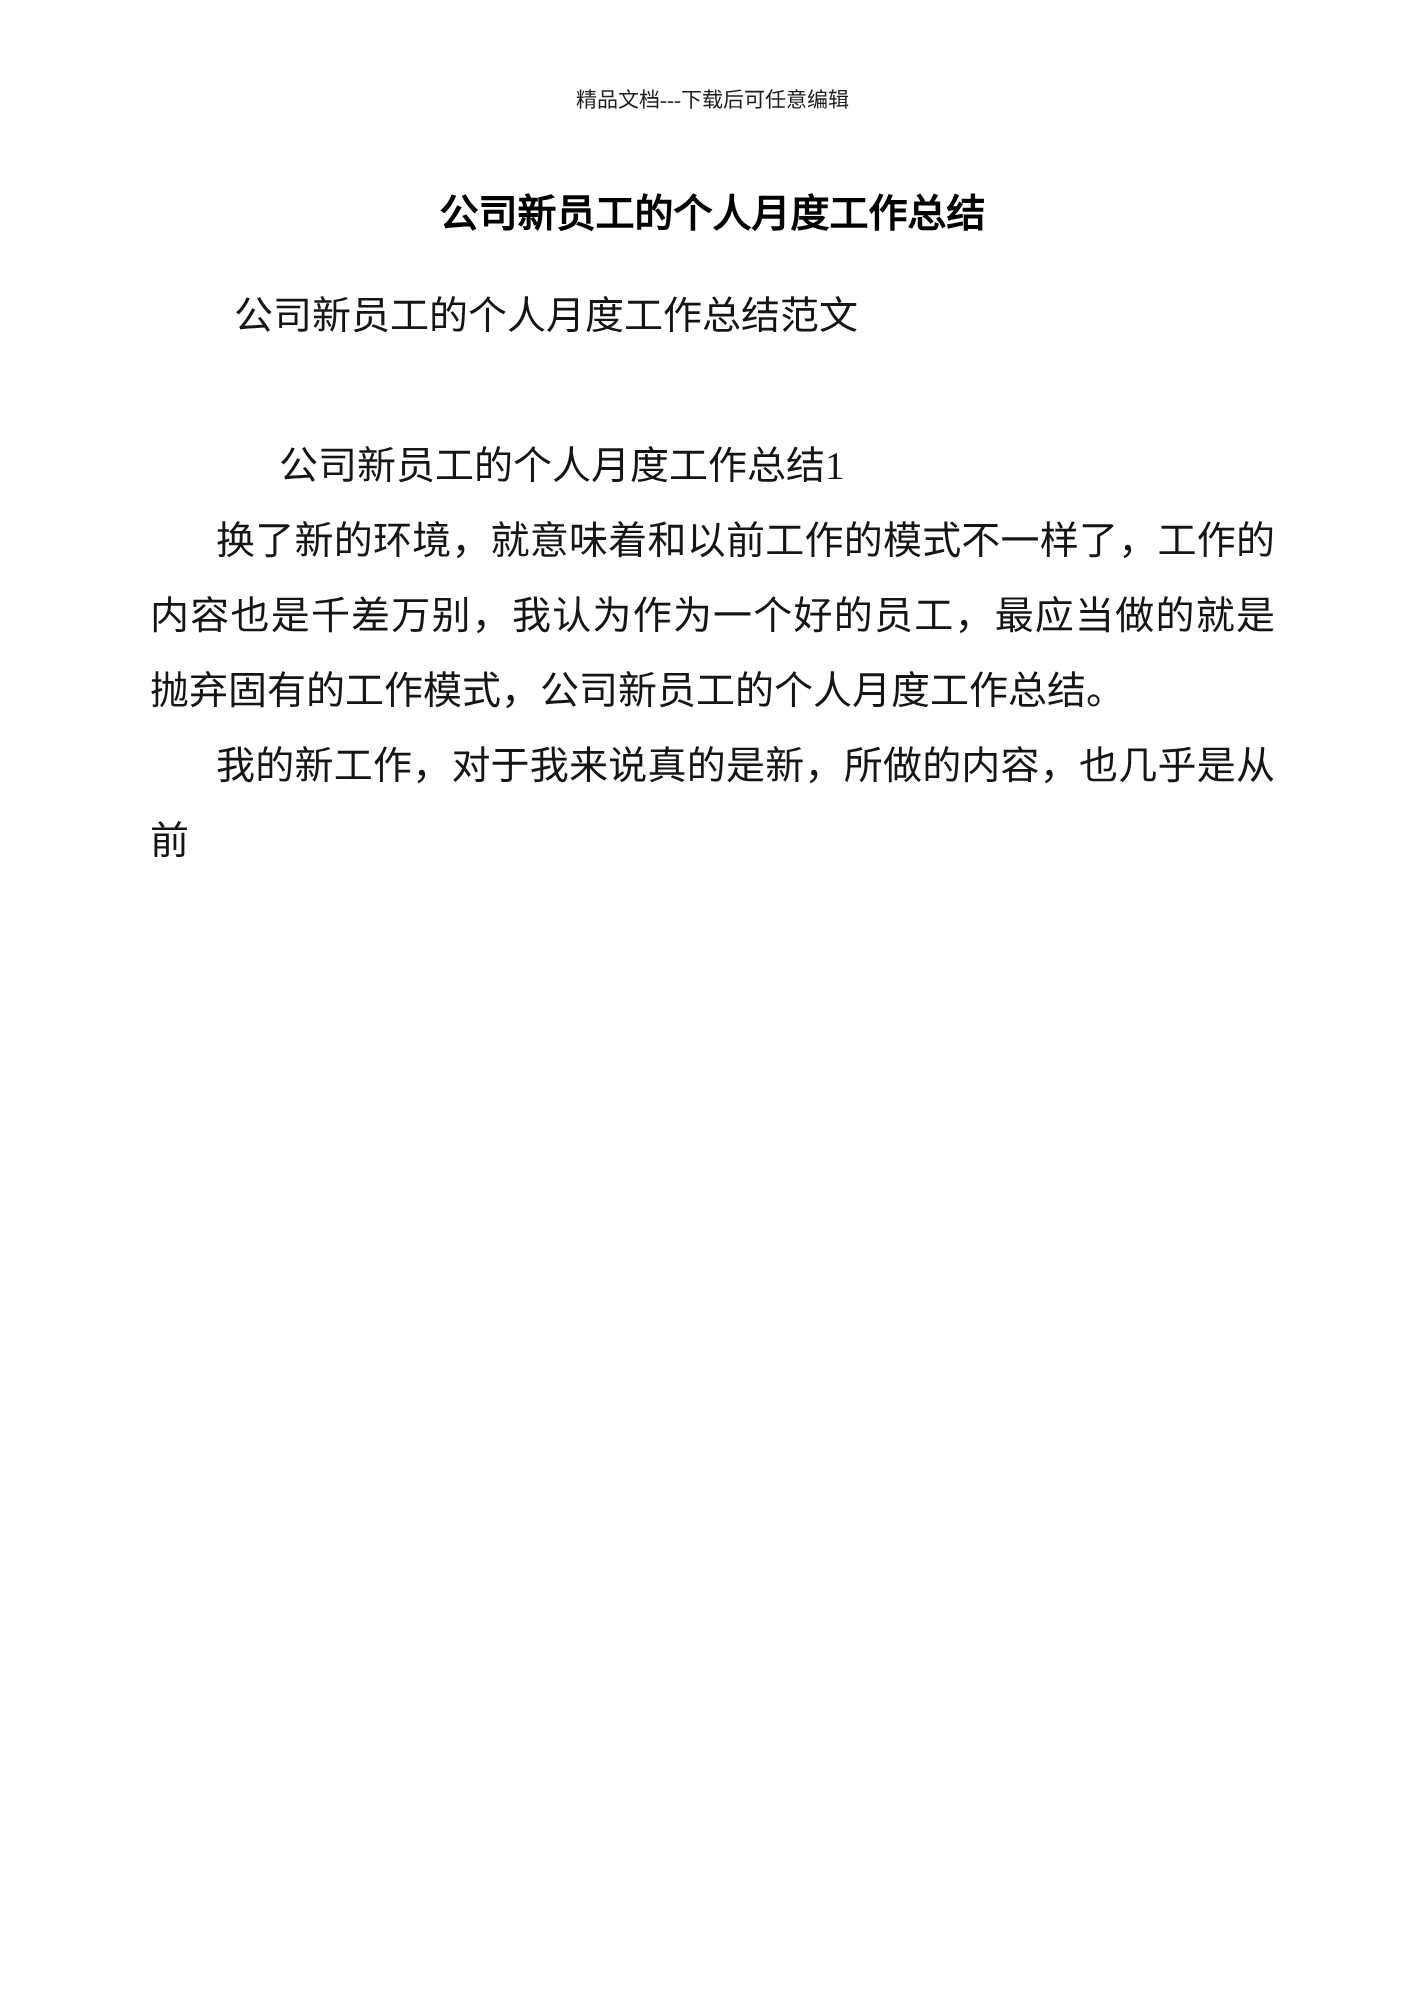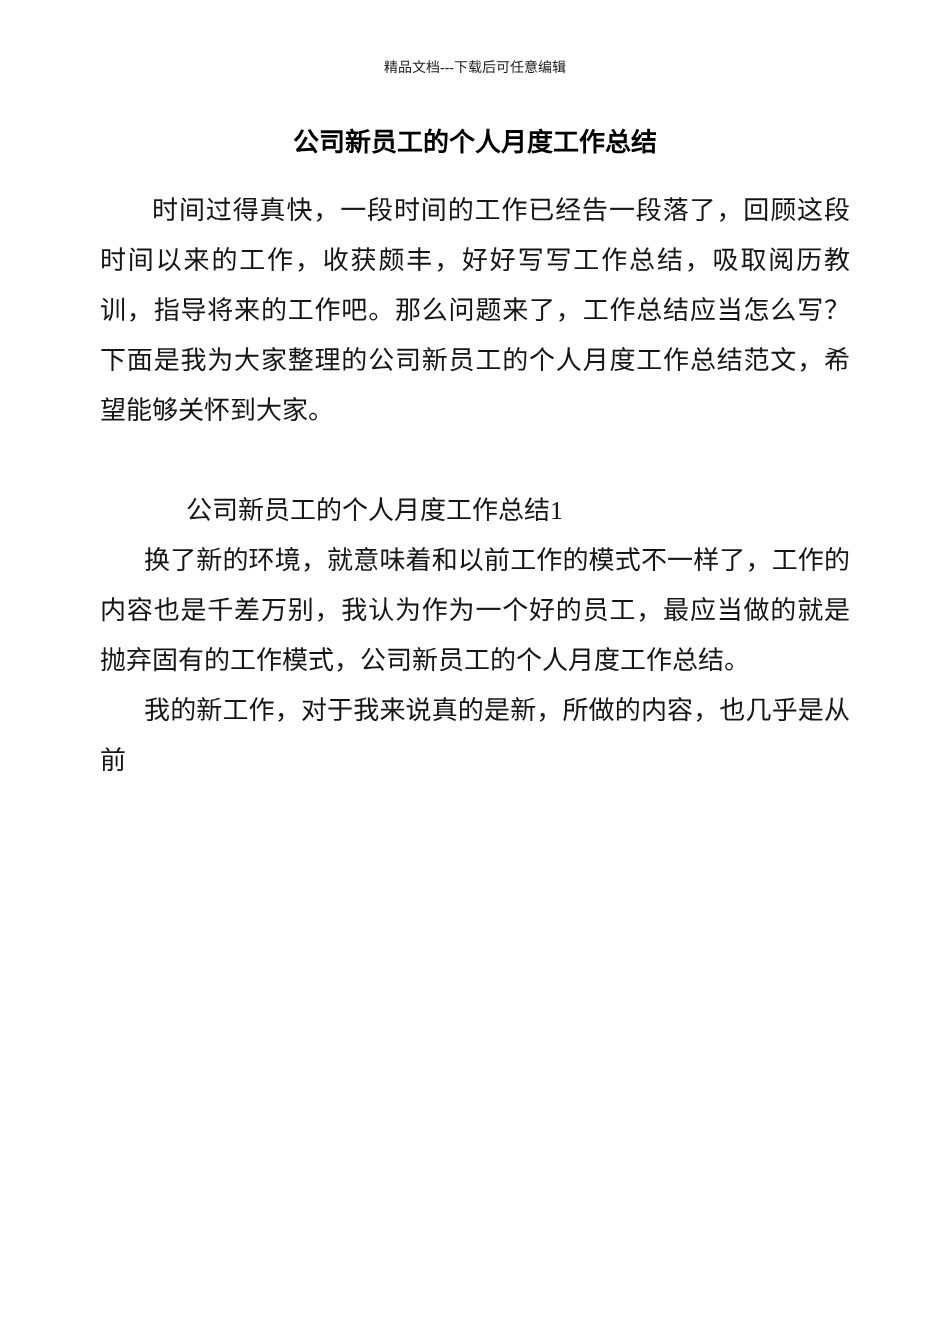--- a/index.html
+++ b/index.html
@@ -70,22 +70,22 @@
 <body>
 
 <div class="page">
 
   <div class="header-note">精品文档---下载后可任意编辑</div>
 
   <h1 class="doc-title">公司新员工的个人月度工作总结</h1>
 
   <div class="content">
 
+    <p class="indent-2">公司新员工的个人月度工作总结范文</p>
 
-    <p class="indent-body">时间过得真快，一段时间的工作已经告一段落了，回顾这段时间以来的工作，收获颇丰，好好写写工作总结，吸取阅历教训，指导将来的工作吧。那么问题来了，工作总结应当怎么写？下面是我为大家整理的公司新员工的个人月度工作总结范文，希望能够关怀到大家。</p>
 
     <div class="spacer-line"></div>
 
     <p class="indent-heading">公司新员工的个人月度工作总结1</p>
 
 
     <p class="indent-small">换了新的环境，就意味着和以前工作的模式不一样了，工作的内容也是千差万别，我认为作为一个好的员工，最应当做的就是抛弃固有的工作模式，公司新员工的个人月度工作总结。</p>
 
     <p class="indent-small">我的新工作，对于我来说真的是新，所做的内容，也几乎是从前</p>
 

